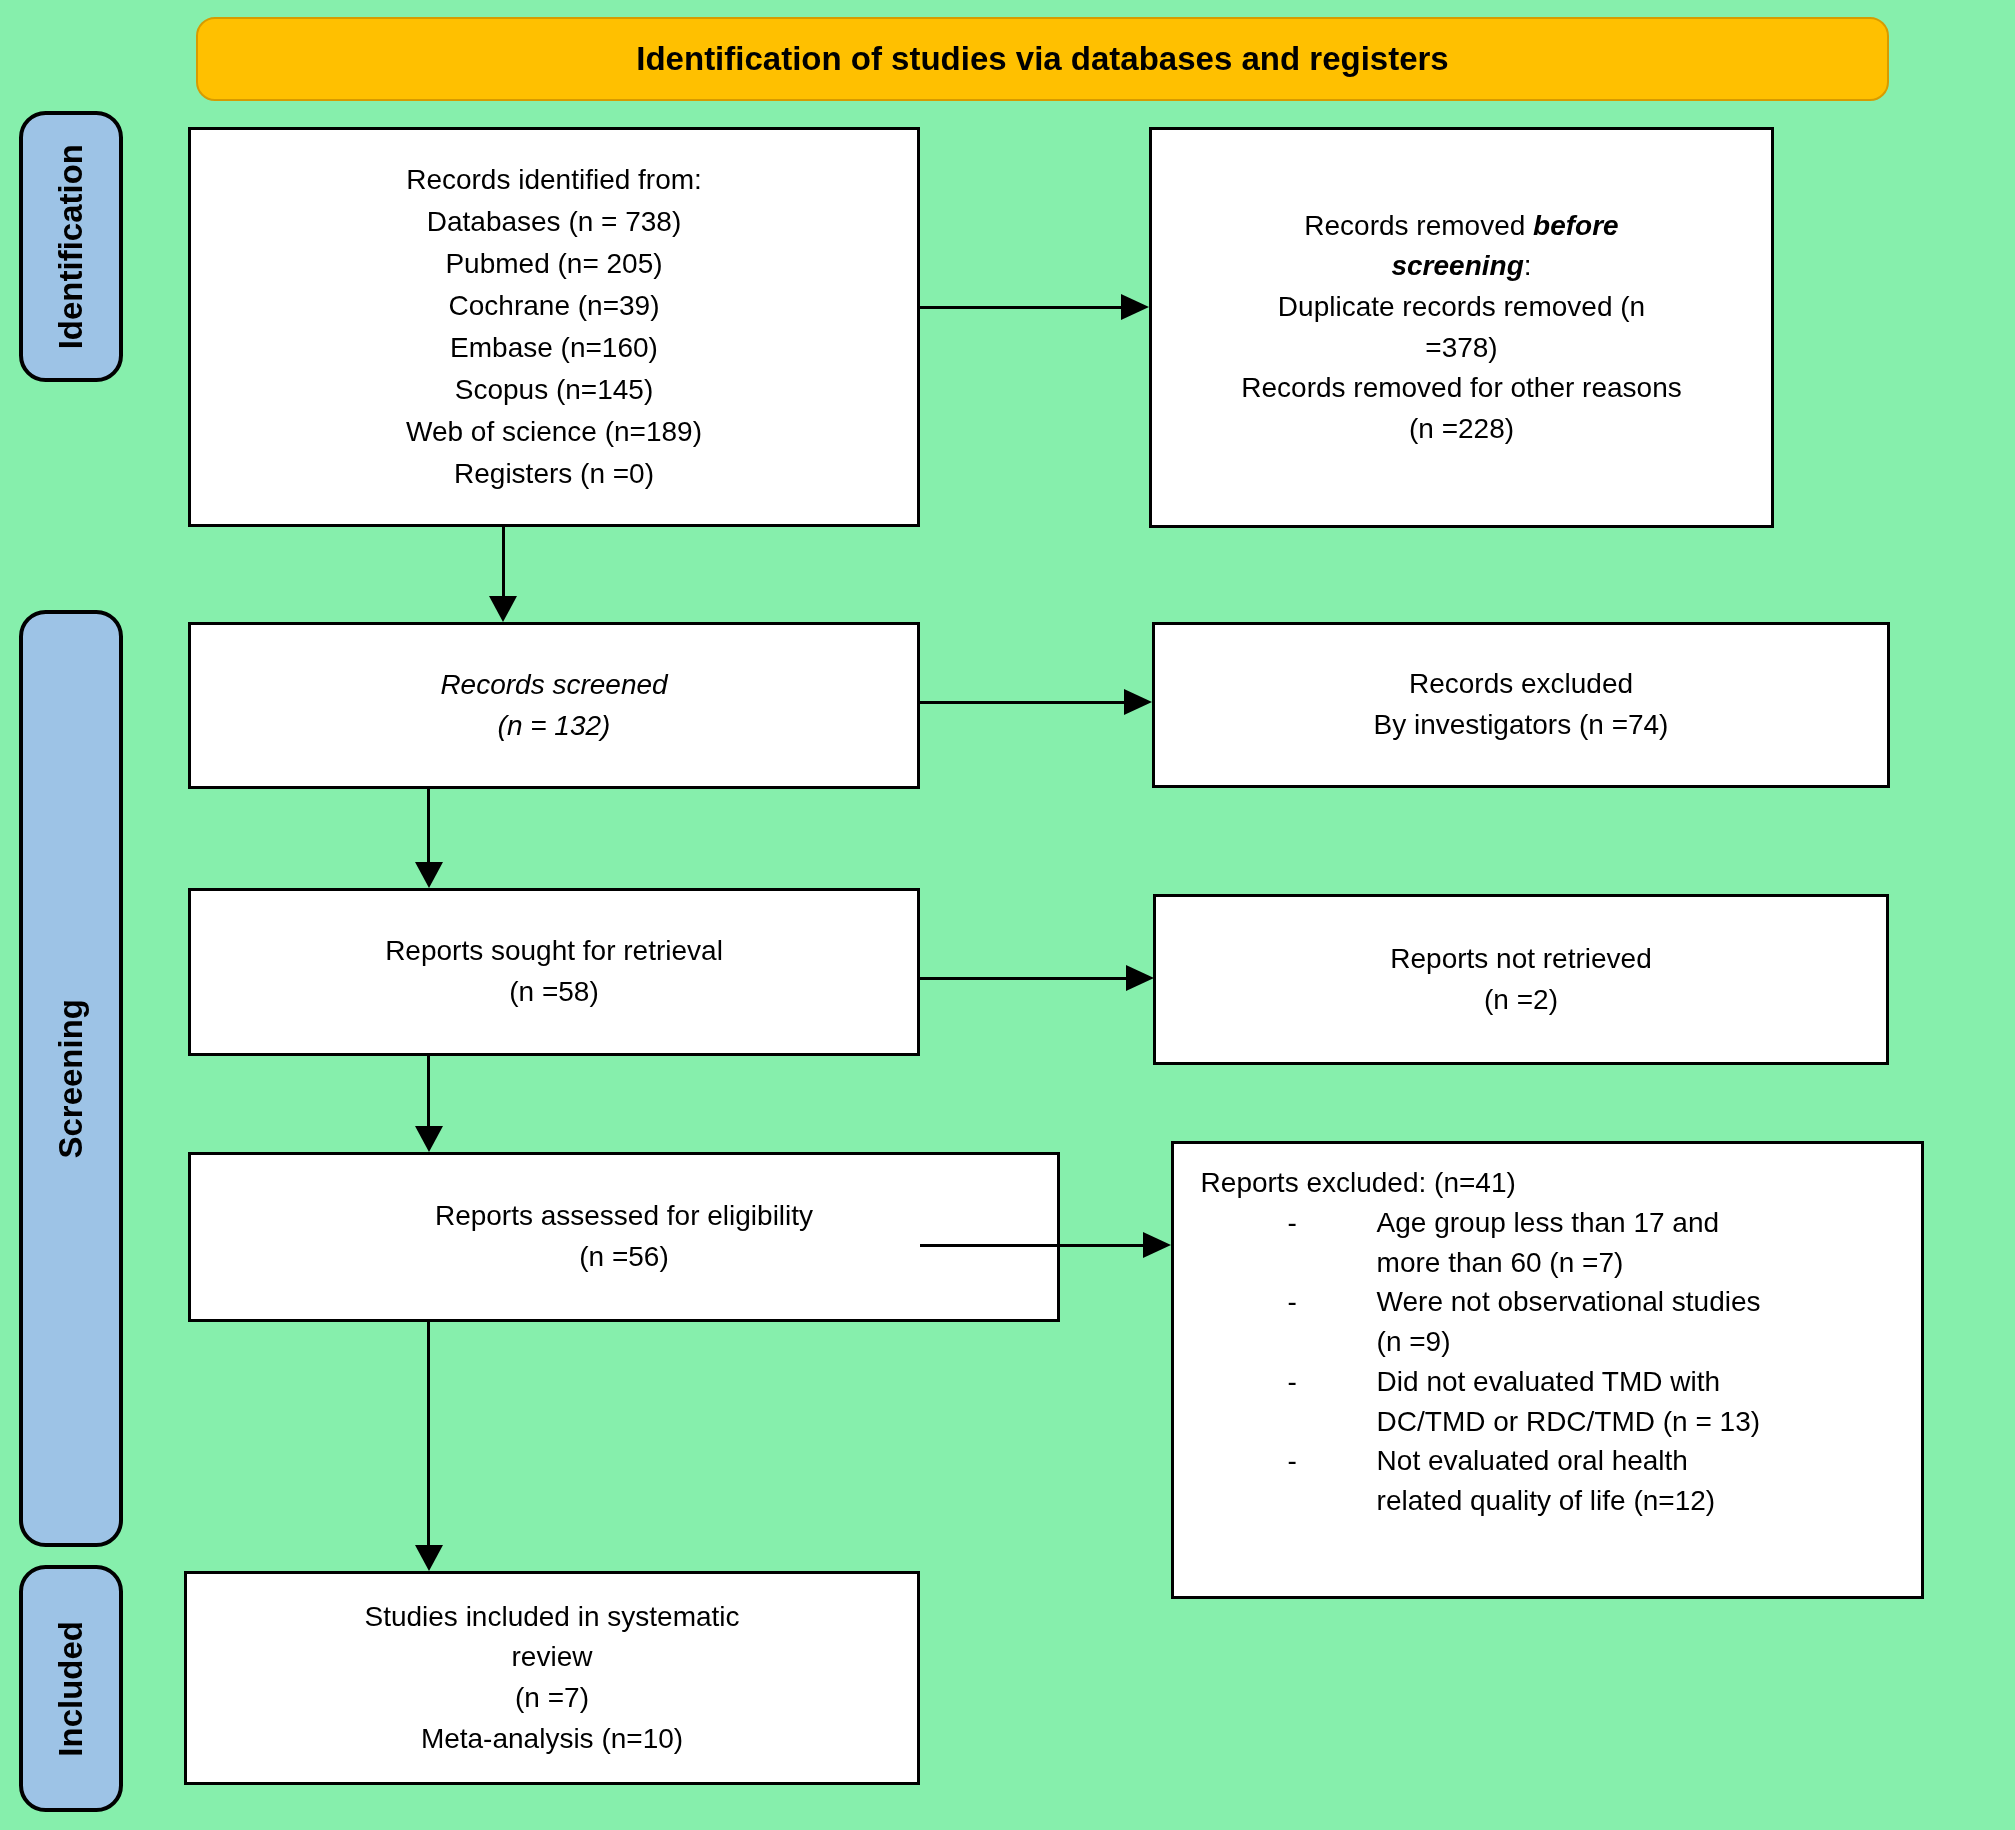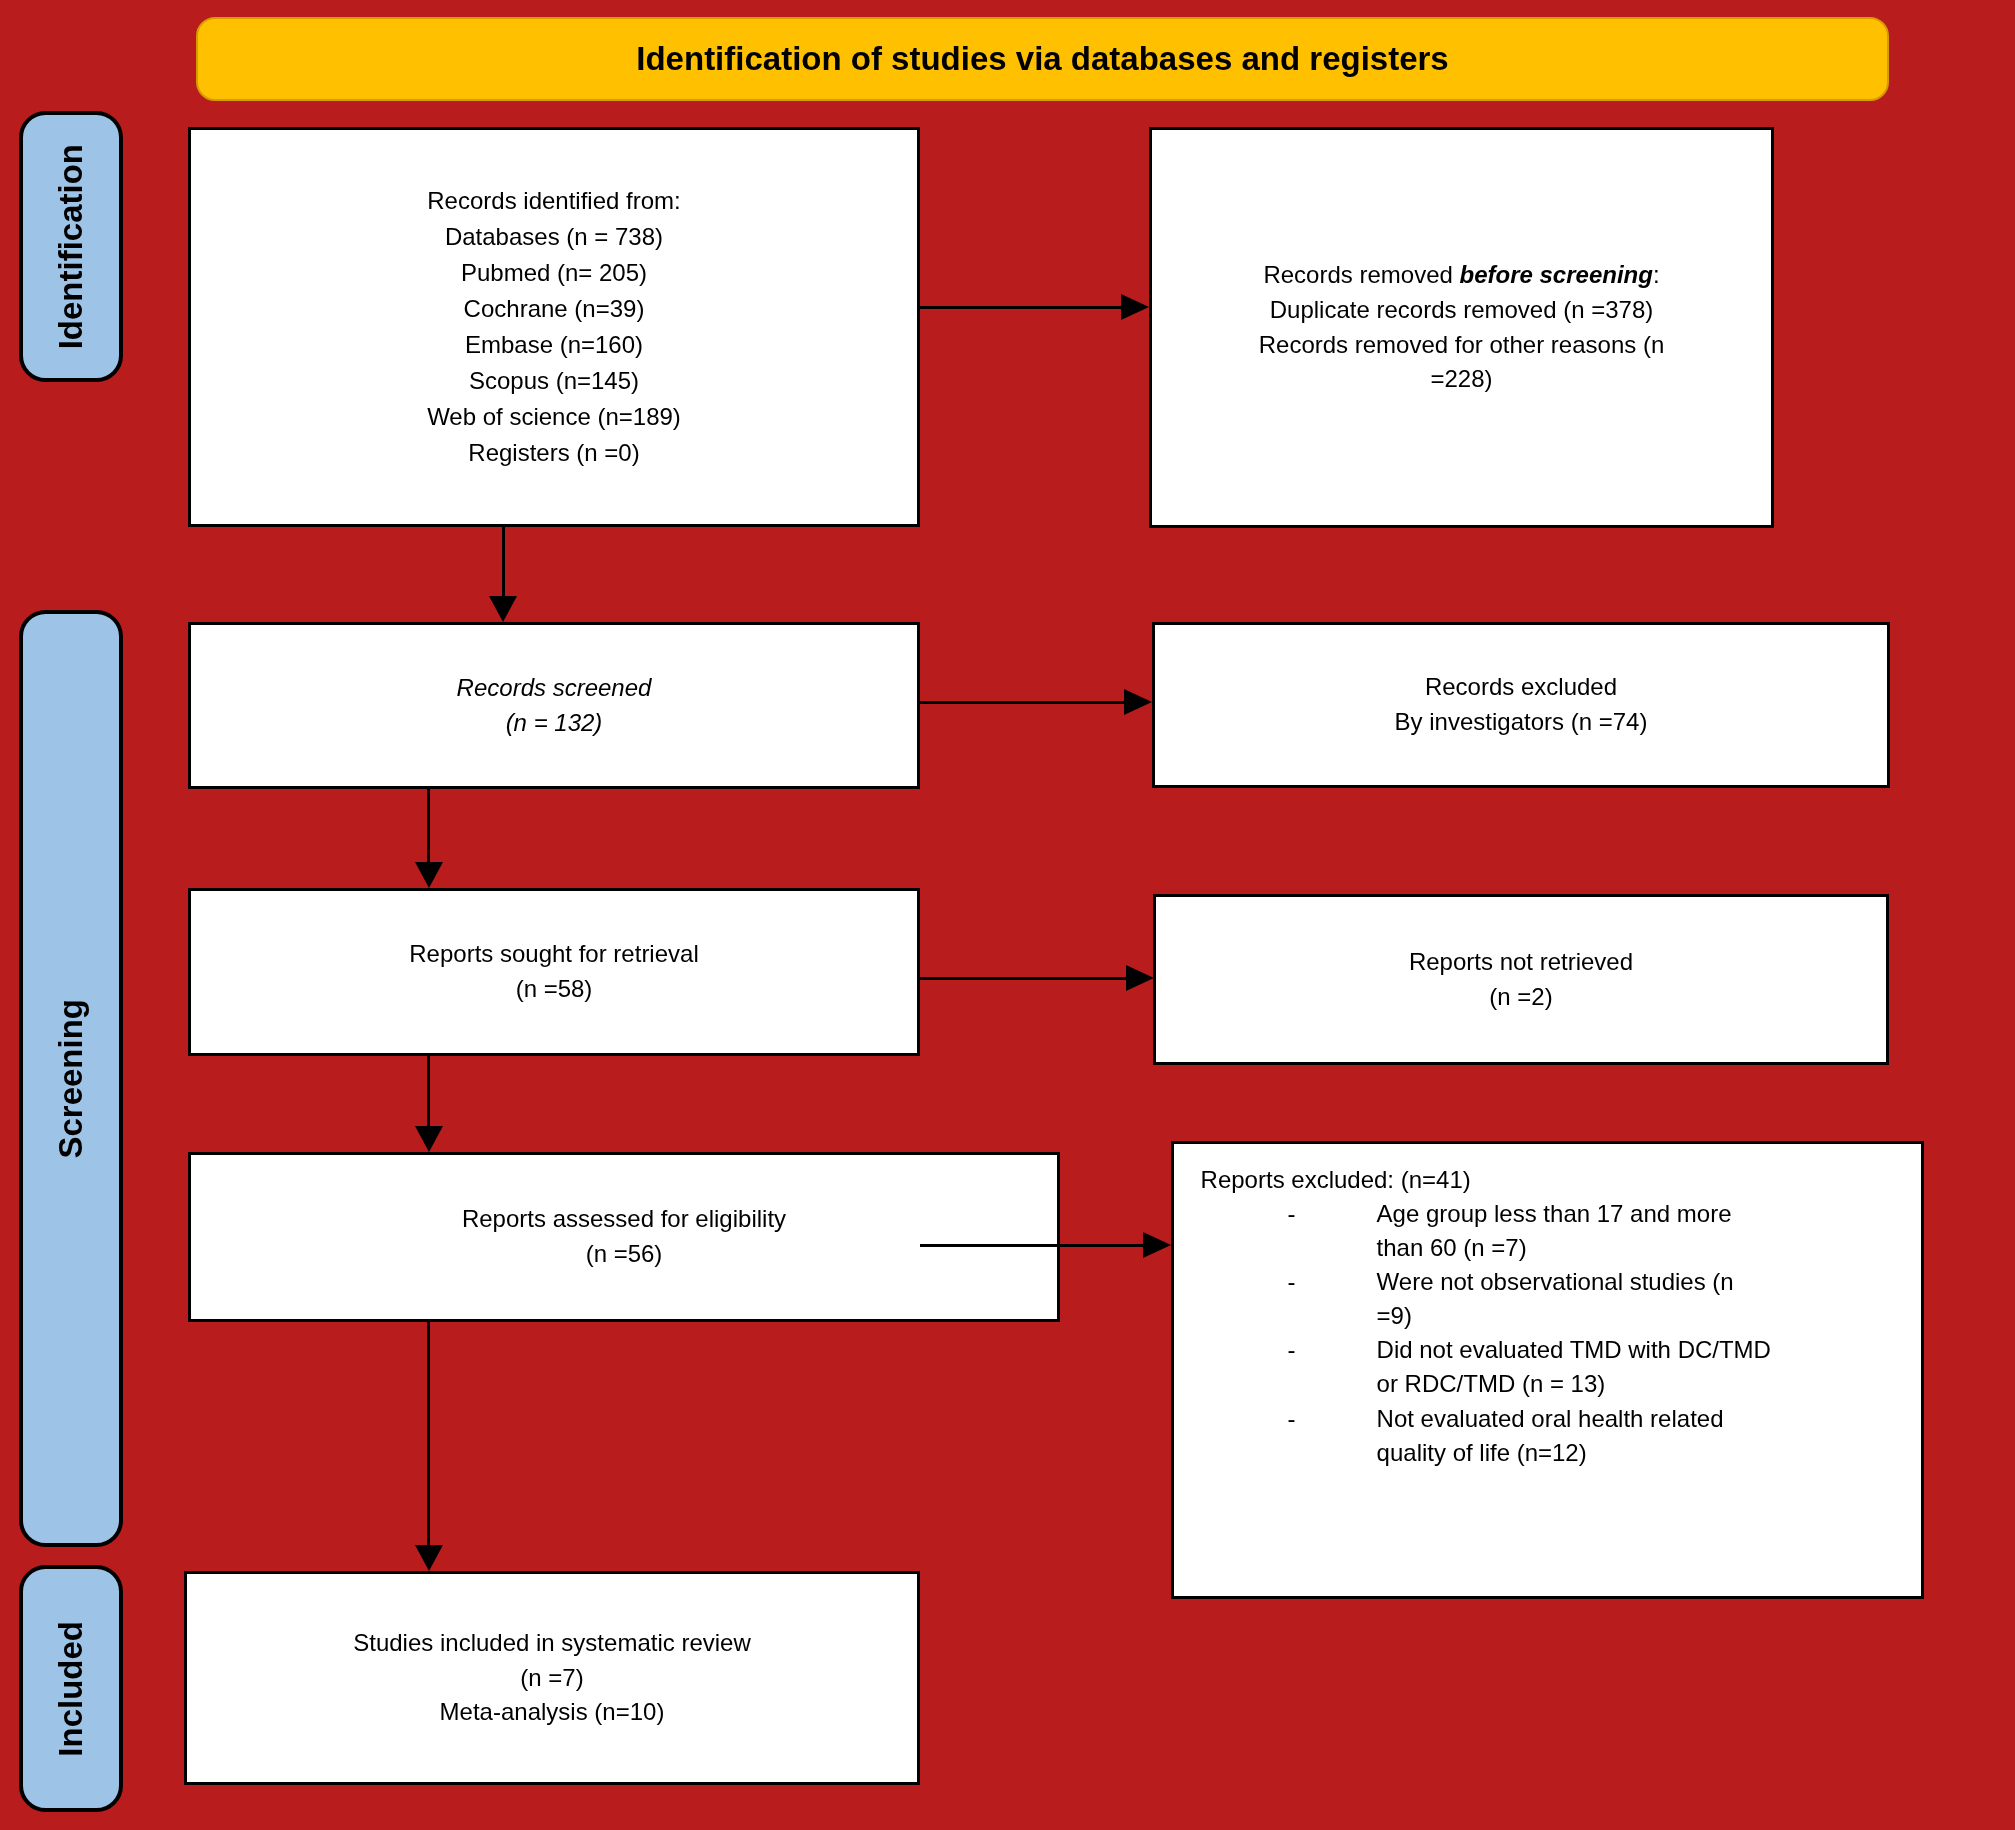--- a/index.html
+++ b/index.html
@@ -1,19 +1,19 @@
 <!DOCTYPE html>
 <html style="font-size:10px"><head>
 <meta charset="utf-8">
 <style>
   html,body{margin:0;padding:0;background:#ffffff;}
   #stage{
     position:relative;
     width:2015px;height:1830px;
-    background:#b91c1c;
+    background:#86efac;
     font-family:"Liberation Sans", sans-serif;
     color:#000;
     overflow:hidden;
   }
   
   .banner{
     position:absolute;left:196px;top:17px;width:1693px;height:84px;
     background:var(--banner-bg,#FFC000);
     border:2.5px solid var(--banner-border,#D79B00);
     border-radius:19px;
@@ -34,21 +34,21 @@
     font-size:33px;font-weight:bold;white-space:nowrap;
   }
   #stage-identification{top:111px;height:271px;}
   #stage-screening{top:610px;height:937px;}
   #stage-included{top:1565px;height:247px;}
   
   .fbox{
     position:absolute;background:#fff;border:3.8px solid #000;
     box-sizing:border-box;
     display:flex;flex-direction:column;justify-content:center;
-    font-size:24px;line-height:1.45;text-align:center;
+    font-size:28px;line-height:1.45;text-align:center;
   }
   #box-identified{left:188px;top:127px;width:732px;height:400px;line-height:1.5;}
   #box-screened{left:188px;top:622px;width:732px;height:167px;font-style:italic;}
   #box-sought{left:188px;top:888px;width:732px;height:168px;}
   #box-assessed{left:188px;top:1152px;width:872px;height:170px;}
   #box-included{left:184px;top:1571px;width:736px;height:214px;}
   #box-removed{left:1149px;top:127px;width:625px;height:401px;}
   #box-rec-excluded{left:1152px;top:622px;width:738px;height:166px;}
   #box-not-retrieved{left:1153px;top:894px;width:736px;height:171px;}
   #box-rep-excluded{

